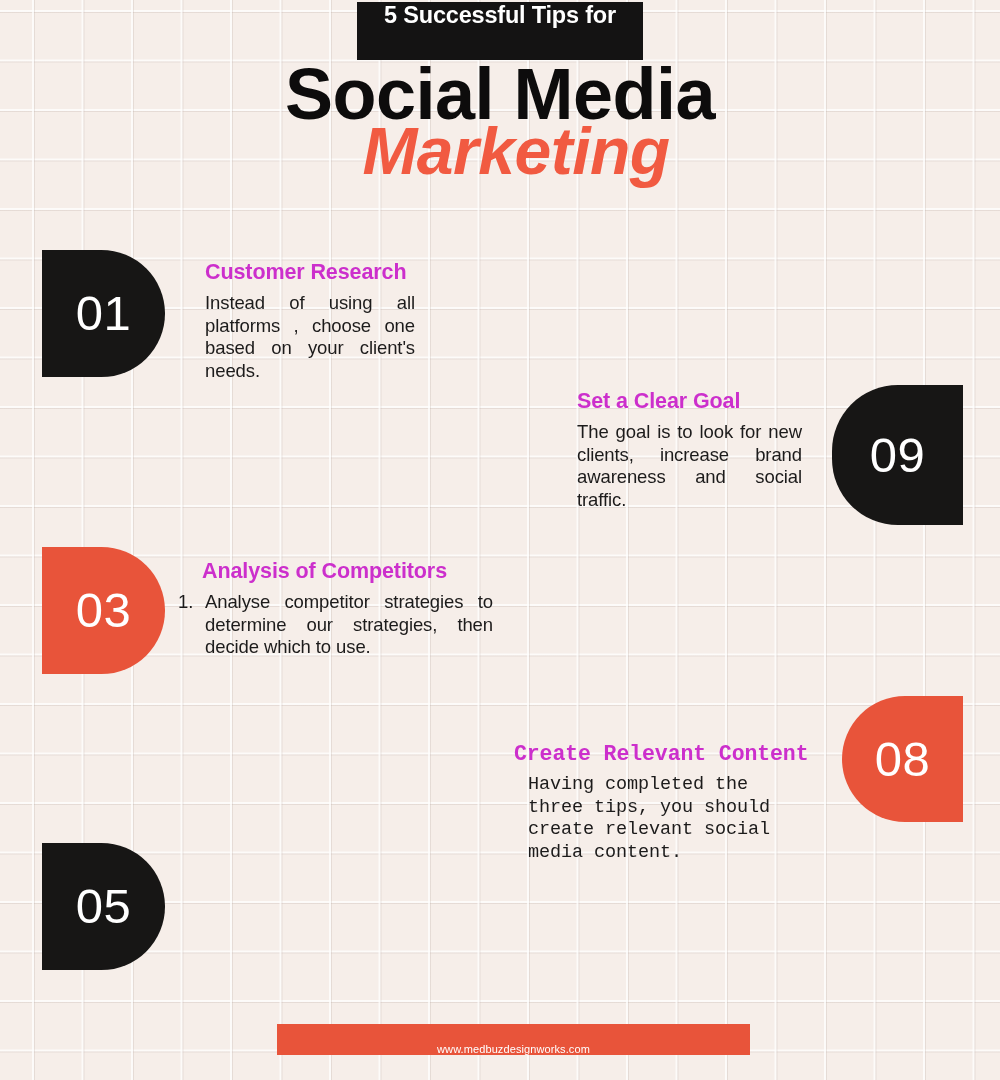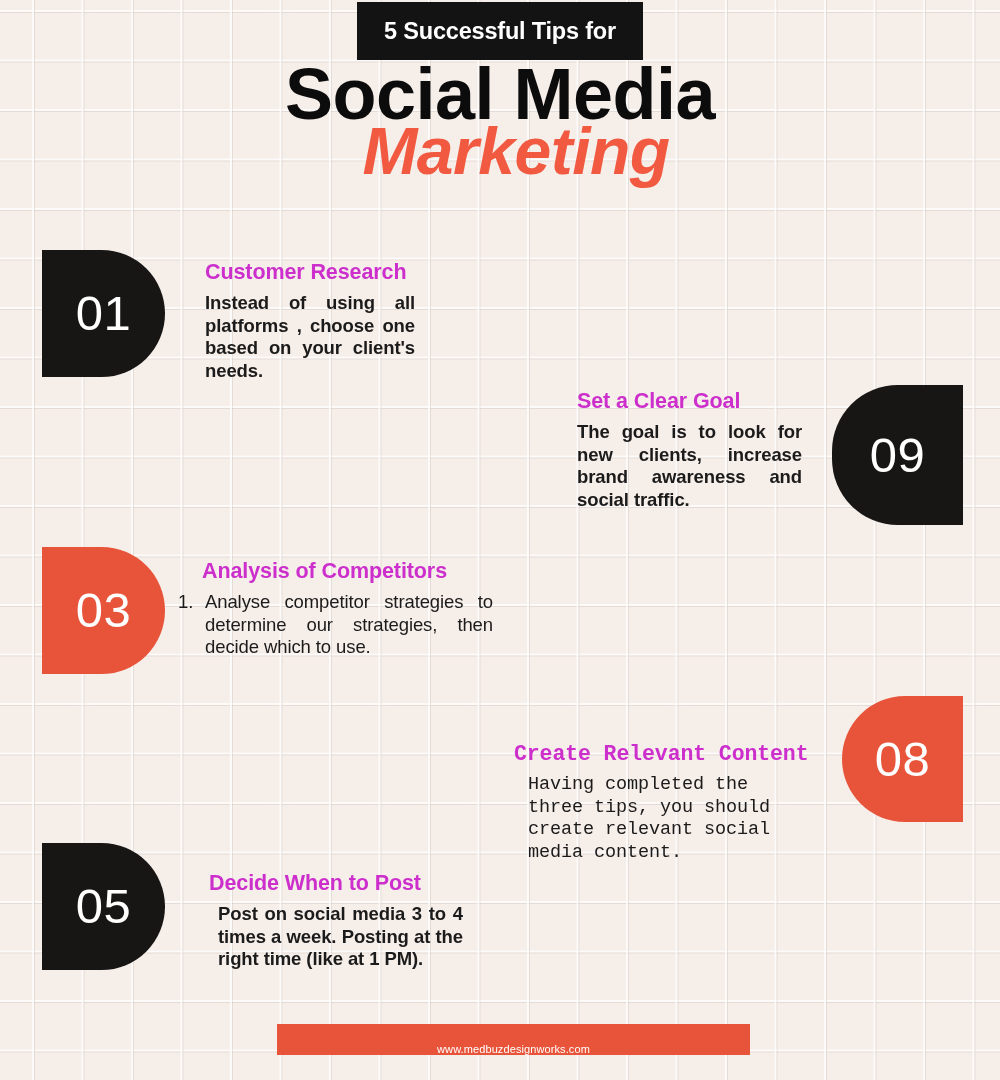--- a/index.html
+++ b/index.html
@@ -25,21 +25,20 @@
 
   
   .hdr-banner {
     position: absolute;
     left: 357px;
     top: 2px;
     width: 286px;
     height: 58px;
     background: #141313;
     display: flex;
-    align-items: center;
     justify-content: center;
   }
   .hdr-banner-text {
     color: #ffffff;
     font-size: 23.5px;
     font-weight: bold;
     letter-spacing: -0.2px;
     white-space: nowrap;
   }
   .hdr-line1 {
@@ -98,21 +97,21 @@
     letter-spacing: -0.1px;
     line-height: 26px;
     white-space: nowrap;
   }
   .tip-text {
     color: #1c1b1b;
     font-size: 18.5px;
     line-height: 22.5px;
     letter-spacing: -0.1px;
   }
-  .tip-text.justify { text-align: justify; text-align-last: left; font-weight: bold; }
+  .tip-text.justify { text-align: justify; text-align-last: left; }
   .tip-text.left    { text-align: left; }
 
   .tip-list {
     color: #1c1b1b;
     font-size: 18.5px;
     line-height: 22.5px;
     letter-spacing: -0.1px;
     list-style: none;
   }
   .tip-list li {
@@ -213,23 +212,18 @@
   </div>
   <div class="tip-body" id="tip4-body">
     <div class="tip-title">Create Relevant Content</div>
     <div class="tip-title-gap"></div>
     <div class="tip-text left" style="margin-left:14px;">Having completed the three tips, you should create relevant social media content.</div>
   </div>
 
   <div class="badge dark right-round" id="tip5-badge">
     <span class="badge-num">05</span>
   </div>
-  <div class="tip-body" id="tip5-body">
-    <div class="tip-title">Decide When to Post</div>
-    <div class="tip-title-gap"></div>
-    <div class="tip-text justify" style="margin-left:9px;">Post on social media 3 to 4 times a week. Posting at the right time (like at 1 PM).</div>
-  </div>
 
   <div class="footer-bar">
     <span class="footer-url">www.medbuzdesignworks.com</span>
   </div>
 
 </div>
 
 </body></html>

